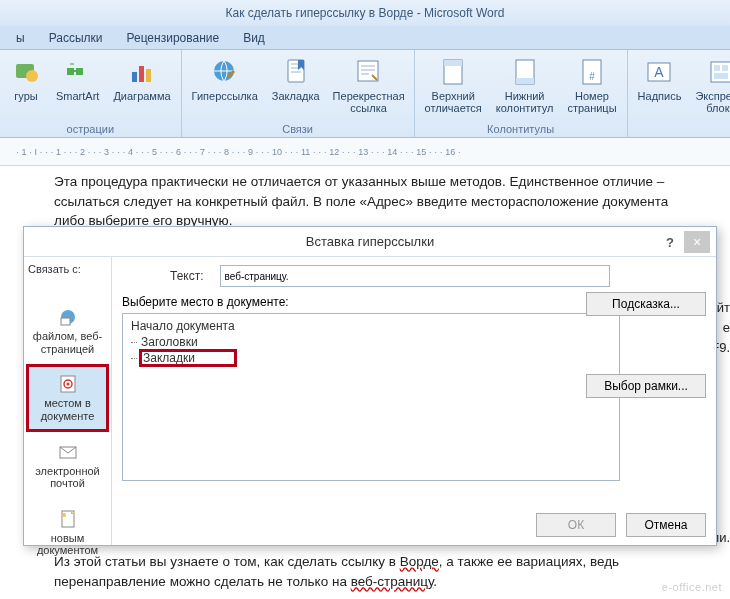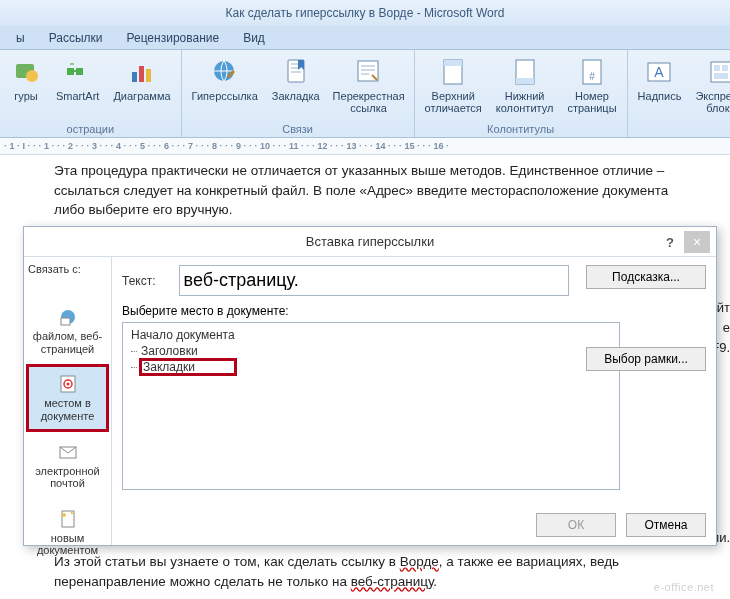--- a/index.html
+++ b/index.html
@@ -14,21 +14,21 @@
 
 
 .ribbon { height: 88px; background: linear-gradient(#eaf2fb,#d9e8f8); display:flex; border-bottom:1px solid #a9c0d9; }
 .rgroup { border-right:1px solid #b7cde4; padding:4px 6px 0 6px; display:flex; flex-direction:column; align-items:center; }
 .rgroup .items { display:flex; gap:6px; }
 .ritem { display:flex; flex-direction:column; align-items:center; width:auto; padding:2px 4px; cursor:pointer; color:#2c4663; font-size:11px; text-align:center; line-height:1.1; }
 .ritem .ico { width:32px; height:32px; display:flex; align-items:center; justify-content:center; margin-bottom:2px; }
 .grouplabel { font-size:11px; color:#5b7699; margin-top:auto; padding-bottom:2px; text-align:center; width:100%; }
 
 
-.ruler { height:17px; background:#f7fafd; border-bottom:1px solid #cdd9e6; font-size:9px; color:#7a8ea3; padding-left:4px; white-space:nowrap; overflow:hidden; display:flex; align-items:center;font-weight:bold; }
+.ruler { height:28px; background:#f7fafd; border-bottom:1px solid #cdd9e6; font-size:9px; color:#7a8ea3; padding-left:16px; white-space:nowrap; overflow:hidden; display:flex; align-items:center; }
 
 
 .doc { padding: 6px 18px 6px 54px; font-size:13.5px; color:#222; line-height:1.45; }
 
 
 .dialog { position:absolute; left:23px; top:226px; width:694px; height:320px; background:#fff; border:1px solid #9fb2c7; box-shadow: 3px 3px 10px rgba(0,0,0,.25); }
 .dlg-title { height:30px; background:#fff; display:flex; align-items:center; justify-content:center; position:relative; border-bottom:1px solid #d6dee8; font-size:13px; color:#333; }
 .dlg-title .help { position:absolute; right:34px; top:4px; width:24px; height:22px; display:flex; align-items:center; justify-content:center; font-weight:bold; color:#555; cursor:pointer; }
 .dlg-title .close { position:absolute; right:6px; top:4px; width:26px; height:22px; background:#c9c9c9; color:#fff; display:flex; align-items:center; justify-content:center; cursor:pointer; font-size:14px; }
 
@@ -37,24 +37,24 @@
 
 .linkto { width:88px; border-right:1px solid #d6dee8; padding:6px 4px; font-size:11px; color:#333; }
 .linkto-label { margin-bottom:24px; }
 .nav-item { display:flex; flex-direction:column; align-items:center; padding:6px 2px; text-align:center; cursor:pointer; border:1px solid transparent; margin-bottom:4px; line-height:1.15; }
 .nav-item.selected { background:#cfe5f6; border:1px solid #7fb2dc; }
 .nav-item .nico { width:22px; height:22px; margin-bottom:2px; display:flex; align-items:center; justify-content:center; }
 .highlight-red { outline:3px solid #b3001b; outline-offset:-1px; }
 
 
 .rpanel { flex:1; padding:8px 10px 8px 10px; position:relative; }
-.row { display:flex; align-items:center; gap:23px; margin-bottom:8px; }
+.row { display:flex; align-items:center; gap:16px; margin-bottom:8px;margin-left:48px; }
 .row label { font-size:12px; color:#333; }
-.row input[type=text] { flex:1; height:31px; border:1px solid #a8b7c8; padding:0 4px; font-size:18px; background:#fff; }
-.btn { height:24px; padding:0 12px; background:#efefef; border:1px solid #adadad; font-size:12px; cursor:pointer; display:inline-flex; align-items:center; }
+.row input[type=text] { flex:1; height:22px; border:1px solid #a8b7c8; padding:0 4px; font-size:10px; background:#fff; }
+.btn { height:24px; padding:0 12px; background:#efefef; border:1px solid #adadad; font-size:12px; cursor:pointer; display:inline-flex; align-items:center;margin-top:27px; }
 .btn:disabled { color:#999; }
 
 .select-label { font-size:12px; margin-bottom:4px; display:block; }
 .tree { border:1px solid #a8b7c8; height:168px; background:#fff; padding:4px 6px; font-size:12px; color:#333; overflow:auto; width:498px; }
 .tree .node { padding:1px 0 1px 12px; position:relative; }
 .tree .node::before { content:""; position:absolute; left:2px; top:50%; width:6px; border-top:1px dotted #888; }
 .tree .root { padding-left:2px; }
 .tree .root::before { display:none; }
 .tree .hl { outline:3px solid #b3001b; outline-offset:-1px; display:inline-block; padding:0 40px 0 2px; }
 
@@ -66,21 +66,21 @@
 .dlg-footer .btn.disabled { color:#9a9a9a; }
 
 
 .doc2 { position:absolute; left:54px; top:552px; right:10px; font-size:13.5px; color:#222; line-height:1.45; }
 .doc2 .wavy { text-decoration: underline wavy #c00; }
 
 
 svg { display:block; }
 
 
-.watermark { position:absolute; right:16px; bottom:6px; font-size:11px; color:#d0d0d0; letter-spacing:.5px; }
+.watermark { position:absolute; right:8px; bottom:6px; font-size:11px; color:#d0d0d0; letter-spacing:.5px; }
 
 
 .sidetext { position:absolute; right:0; font-size:13px; color:#222; }
 </style>
 </head>
 <body>
 
 <div class="titlebar">
   <span>Как сделать гиперссылку в Ворде - Microsoft Word</span>
 </div>

